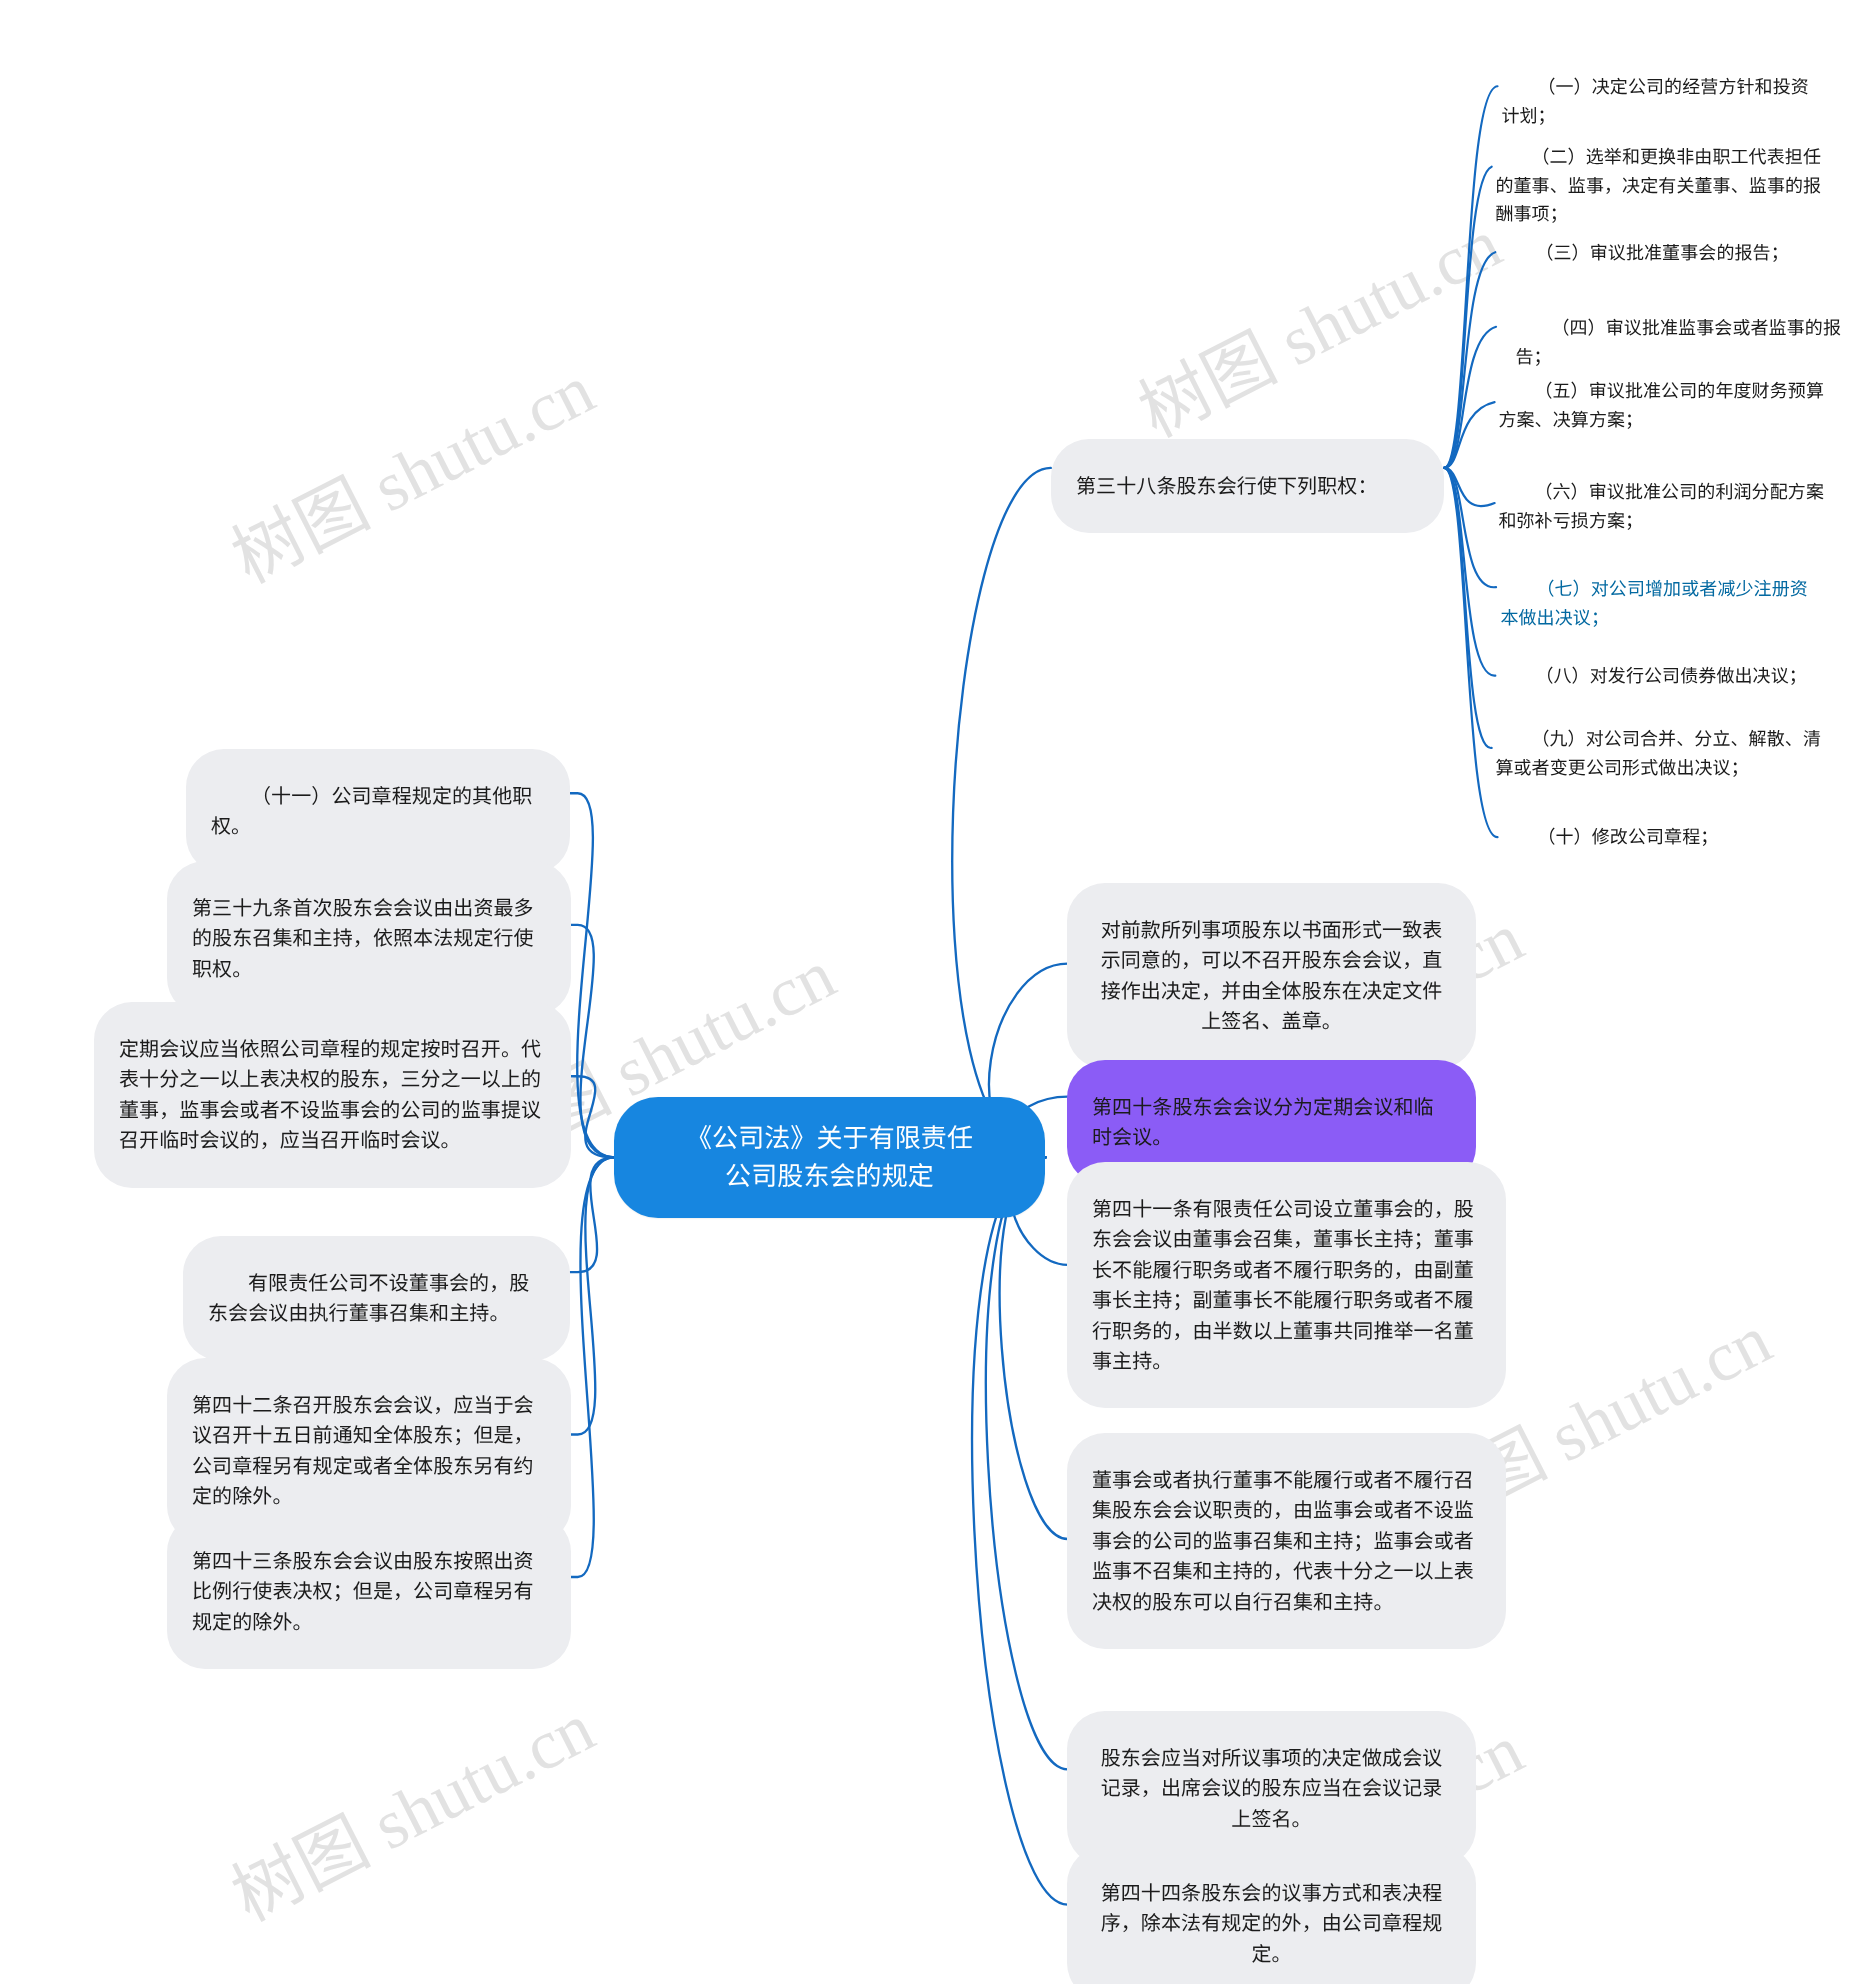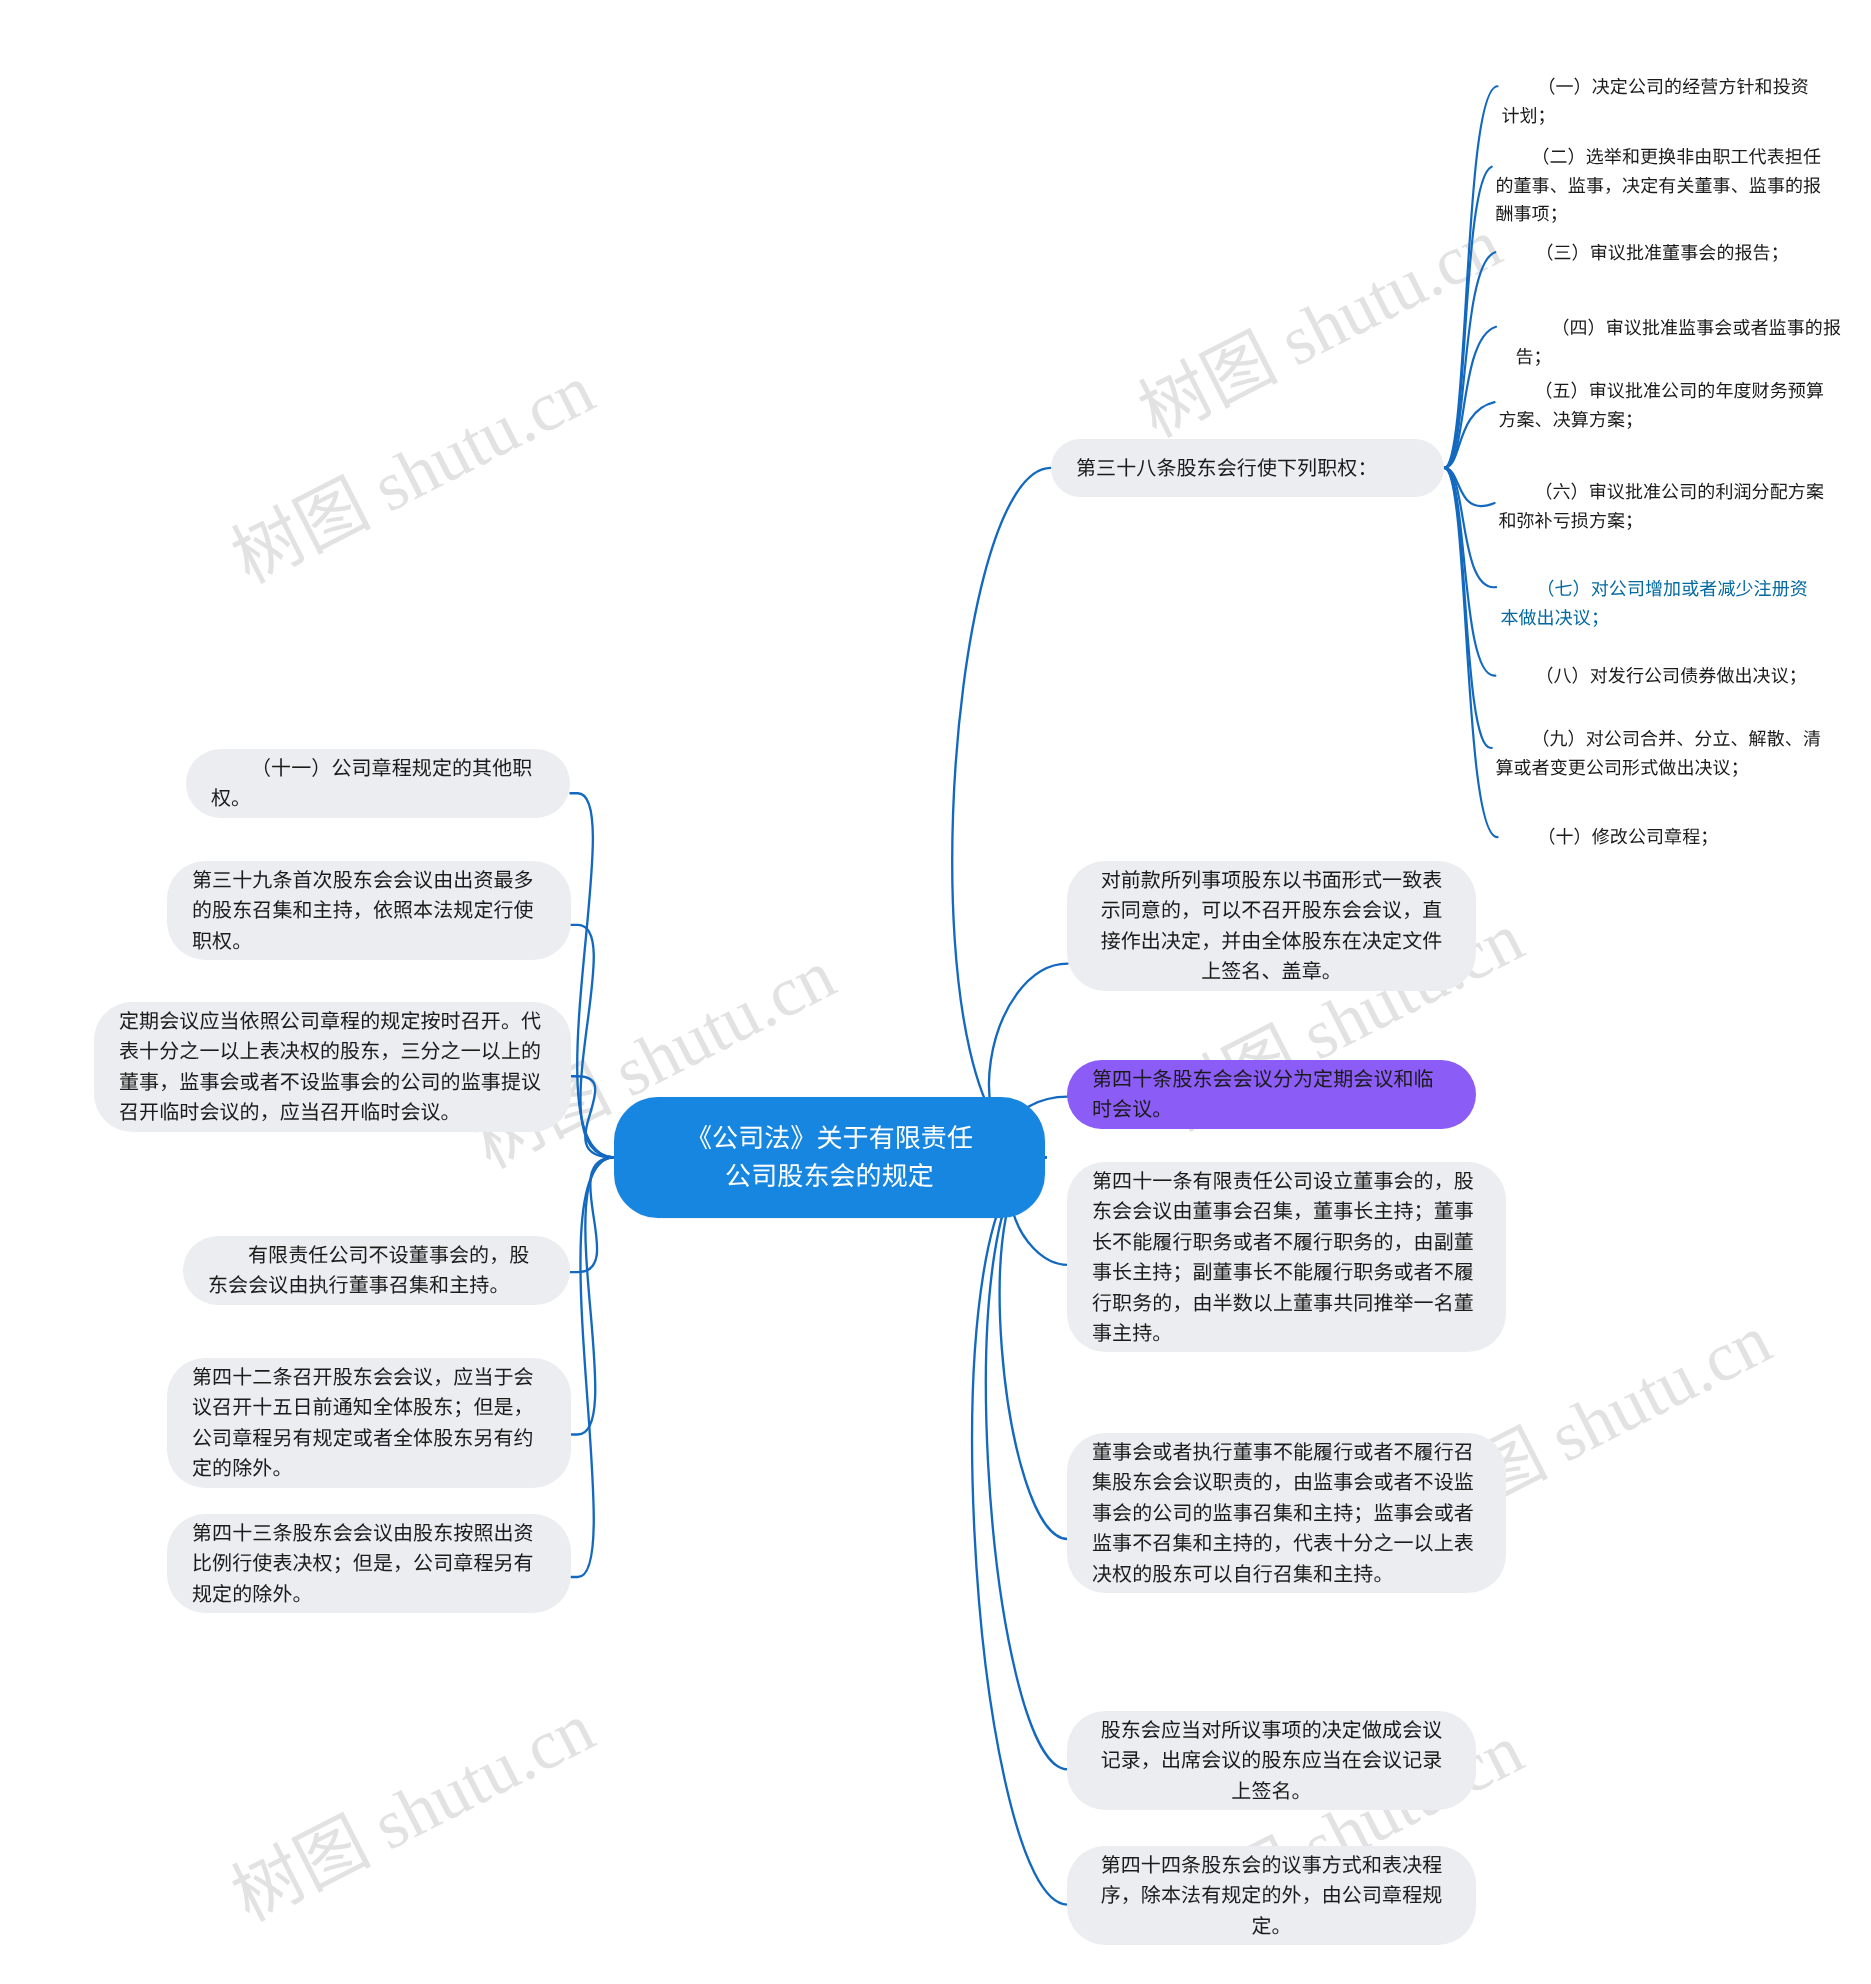--- a/index.html
+++ b/index.html
@@ -57,21 +57,21 @@
     display:flex;
     align-items:center;
     color:#1b1b1b;
     line-height:1.52;
     letter-spacing:0.1px;
     word-break:break-all;
   }
   .node.bubble{
     background:#ecedf0;
     border-radius:38px;
-    padding:4px 25px;
+    padding:32px 25px;
     font-size:20px;
   }
   .node.plain{
     background:transparent;
     padding:2.9px 4.4px;
     font-size:18px;
     line-height:1.6;
   }
   .node.root{
     background:#1786e0;
@@ -199,21 +199,21 @@
   </div>
 
   <div class="node bubble" style="left: 167px; top: 1358px; width: 404px; background: rgb(236, 237, 240); color: rgb(27, 27, 27);">
     <span class="txt">第四十二条召开股东会会议，应当于会议召开十五日前通知全体股东；但是，公司章程另有规定或者全体股东另有约定的除外。</span>
   </div>
 
   <div class="node bubble" style="left: 167px; top: 1514px; width: 404px; background: rgb(236, 237, 240); color: rgb(27, 27, 27);">
     <span class="txt">第四十三条股东会会议由股东按照出资比例行使表决权；但是，公司章程另有规定的除外。</span>
   </div>
 
-  <div class="node bubble center-txt" style="left: 1067px; top: 861px; width: 409px; background: rgb(236, 237, 240); color: rgb(27, 27, 27);">
+  <div class="node bubble center-txt" style="left: 1067px; top: 883px; width: 409px; background: rgb(236, 237, 240); color: rgb(27, 27, 27);">
     <span class="txt">对前款所列事项股东以书面形式一致表示同意的，可以不召开股东会会议，直接作出决定，并由全体股东在决定文件上签名、盖章。</span>
   </div>
 
   <div class="node bubble" style="left: 1067px; top: 1060px; width: 409px; background: #8b5cf6; color: rgb(27, 27, 27);">
     <span class="txt">第四十条股东会会议分为定期会议和临时会议。</span>
   </div>
 
   <div class="node bubble" style="left: 1067px; top: 1162px; width: 439px; background: rgb(236, 237, 240); color: rgb(27, 27, 27);">
     <span class="txt">第四十一条有限责任公司设立董事会的，股东会会议由董事会召集，董事长主持；董事长不能履行职务或者不履行职务的，由副董事长主持；副董事长不能履行职务或者不履行职务的，由半数以上董事共同推举一名董事主持。</span>
   </div>

